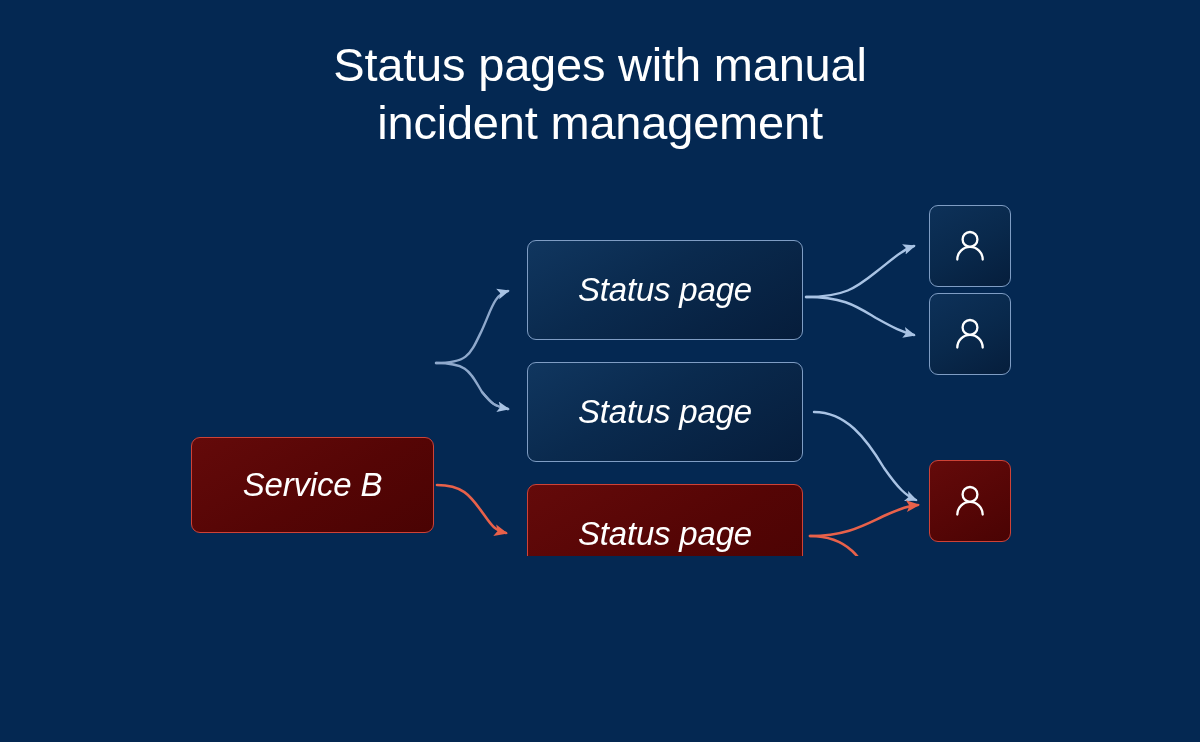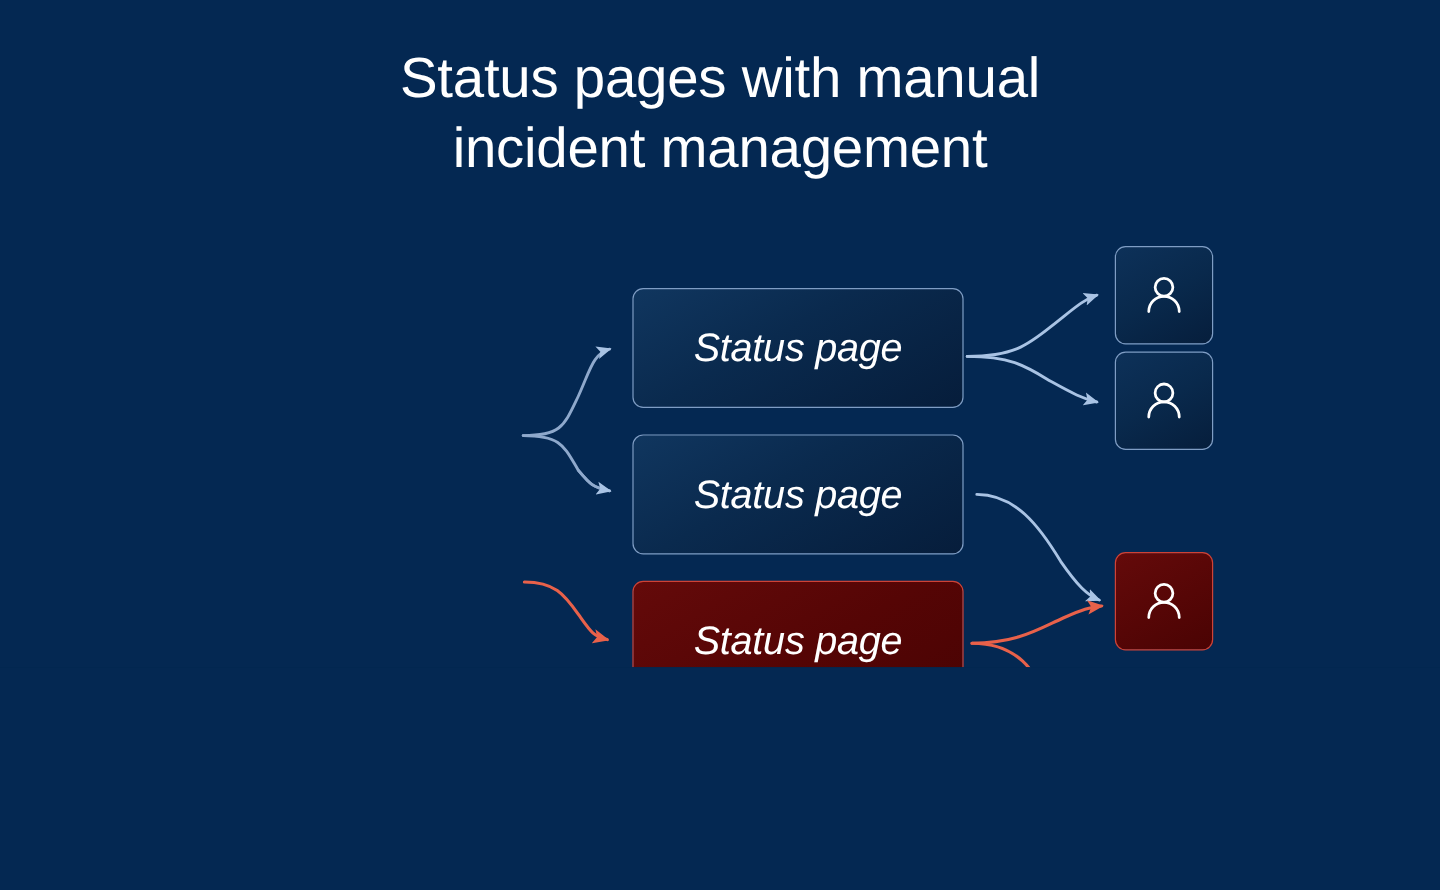--- a/index.html
+++ b/index.html
@@ -129,20 +129,23 @@
     <path d="M 806 297 C 844 297, 856 306, 876 318 C 894 328, 902 332, 914 335" fill="none" stroke="#a9c3e4" stroke-width="2.4" stroke-linecap="round" marker-end="url(#ah-blue)"></path>
 
     <path d="M 814 412 C 846 412, 866 438, 884 468 C 898 488, 906 496, 916 500" fill="none" stroke="#a9c3e4" stroke-width="2.4" stroke-linecap="round" marker-end="url(#ah-blue)"></path>
 
     <path d="M 810 536 C 848 536, 866 524, 886 515 C 902 508, 908 506, 918 505" fill="none" stroke="#e8614a" stroke-width="2.6" stroke-linecap="round" marker-end="url(#ah-red)"></path>
 
     <path d="M 810 536 C 848 536, 862 558, 878 590 C 893 618, 903 630, 916 635" fill="none" stroke="#e8614a" stroke-width="2.6" stroke-linecap="round" marker-end="url(#ah-red)"></path>
   </svg>
 
 
+  <div class="node red" id="service-b">
+    <span>Service B</span>
+  </div>
 
   <div class="node blue" id="status-page-1">
     <span>Status page</span>
   </div>
 
   <div class="node blue" id="status-page-2">
     <span>Status page</span>
   </div>
 
   <div class="node red" id="status-page-3">

